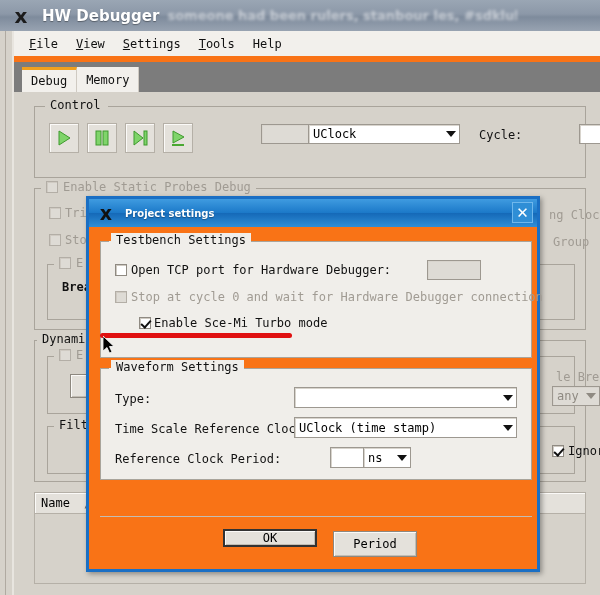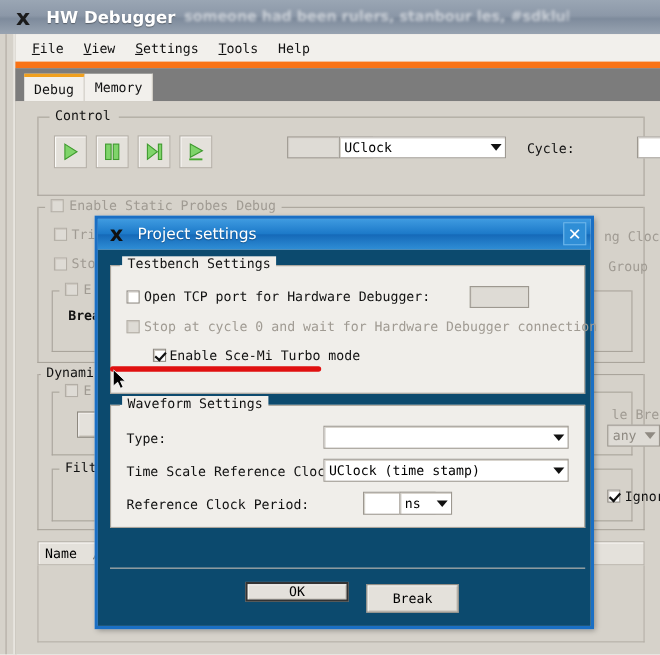--- a/index.html
+++ b/index.html
@@ -307,40 +307,40 @@
     margin-left: 6px;
     width: 22px; height: 22px;
     display: flex; align-items: center; justify-content: center;
     font-size: 19px; font-weight: bold; color: #111;
     font-family: "DejaVu Sans", sans-serif;
     line-height: 1;
   }
   #dlg-title-bar .dlg-title {
     margin-left: 8px;
     font-family: "DejaVu Sans", sans-serif;
-    font-weight: normal;
-    font-size: 14px;
+    font-weight: bold;
+    font-size: 10px;
     color: #ffffff;
     text-shadow: 0 1px 1px rgba(0,0,0,0.3);
   }
   #dlg-close {
     position: absolute;
     right: 4px; top: 3px;
     width: 21px; height: 21px;
     background: #2f8ed6;
     border: 1px solid #6fb7ec;
     display: flex; align-items: center; justify-content: center;
     color: #fff; font-size: 15px; font-weight: bold;
     font-family: "DejaVu Sans", sans-serif;
     box-sizing: border-box;
   }
   #dlg-body {
     position: absolute;
     left: 0; top: 28px; right: 0; bottom: 0;
-    background: #0c4a6e;
+    background: #f97316;
   }
 
   
   #red-underline {
     position: absolute;
     left: 100px; top: 333px;
     width: 192px; height: 5px;
     background: #e01010;
     border-radius: 3px;
     z-index: 40;
@@ -579,21 +579,21 @@
         <span class="arrow"></span>
       </div>
     </div>
 
     <div class="hrule" style="left:11px; top:289px; width:432px;"></div>
 
     <div class="btn" style="position:absolute; left:134px; top:302px; width:94px; height:18px; border:2px solid #333;">
       <span>OK</span>
     </div>
     <div class="btn" style="position:absolute; left:244px; top:304px; width:84px; height:26px;">
-      <span>Break</span>
+      <span>Period</span>
     </div>
   </div>
 </div>
 
 <div id="red-underline"></div>
 
 <div id="mouse-cursor">
   <svg width="14" height="20" viewBox="0 0 14 20">
     <polygon points="0,0 0,15 4,11.5 6.5,17 9,16 6.5,10.5 11,10.5" fill="#000000" stroke="#ffffff" stroke-width="0.8"></polygon>
   </svg>

